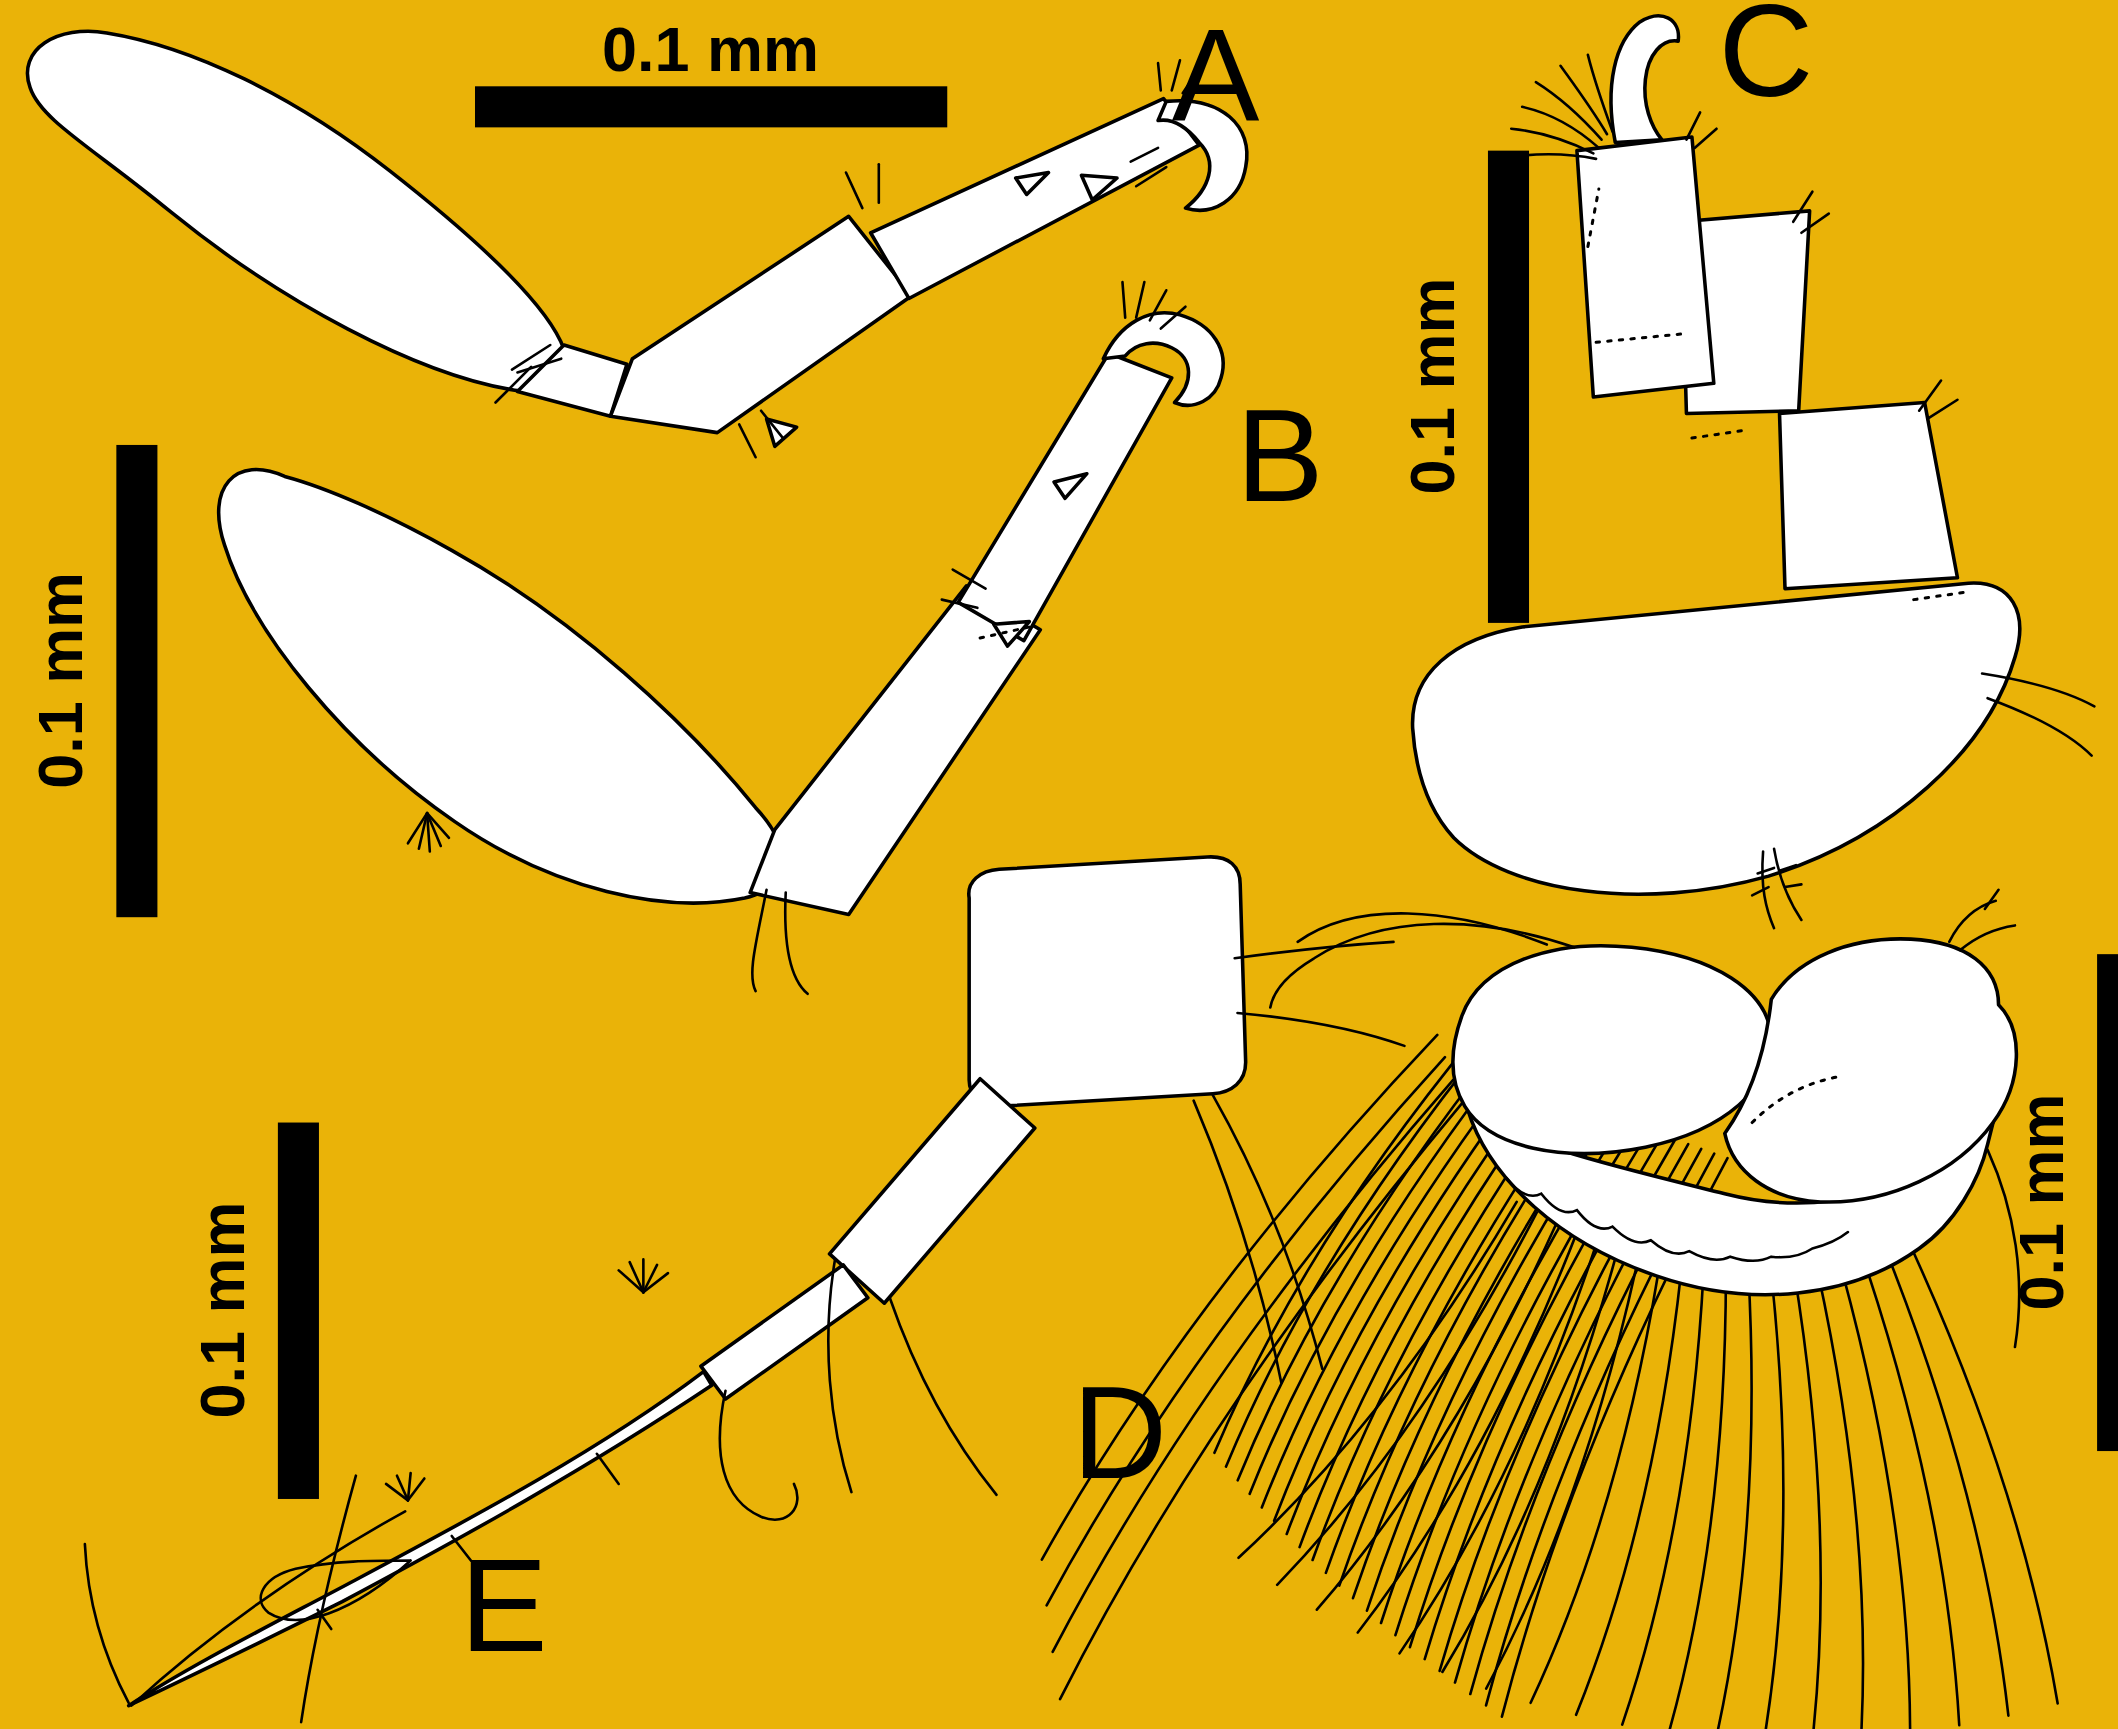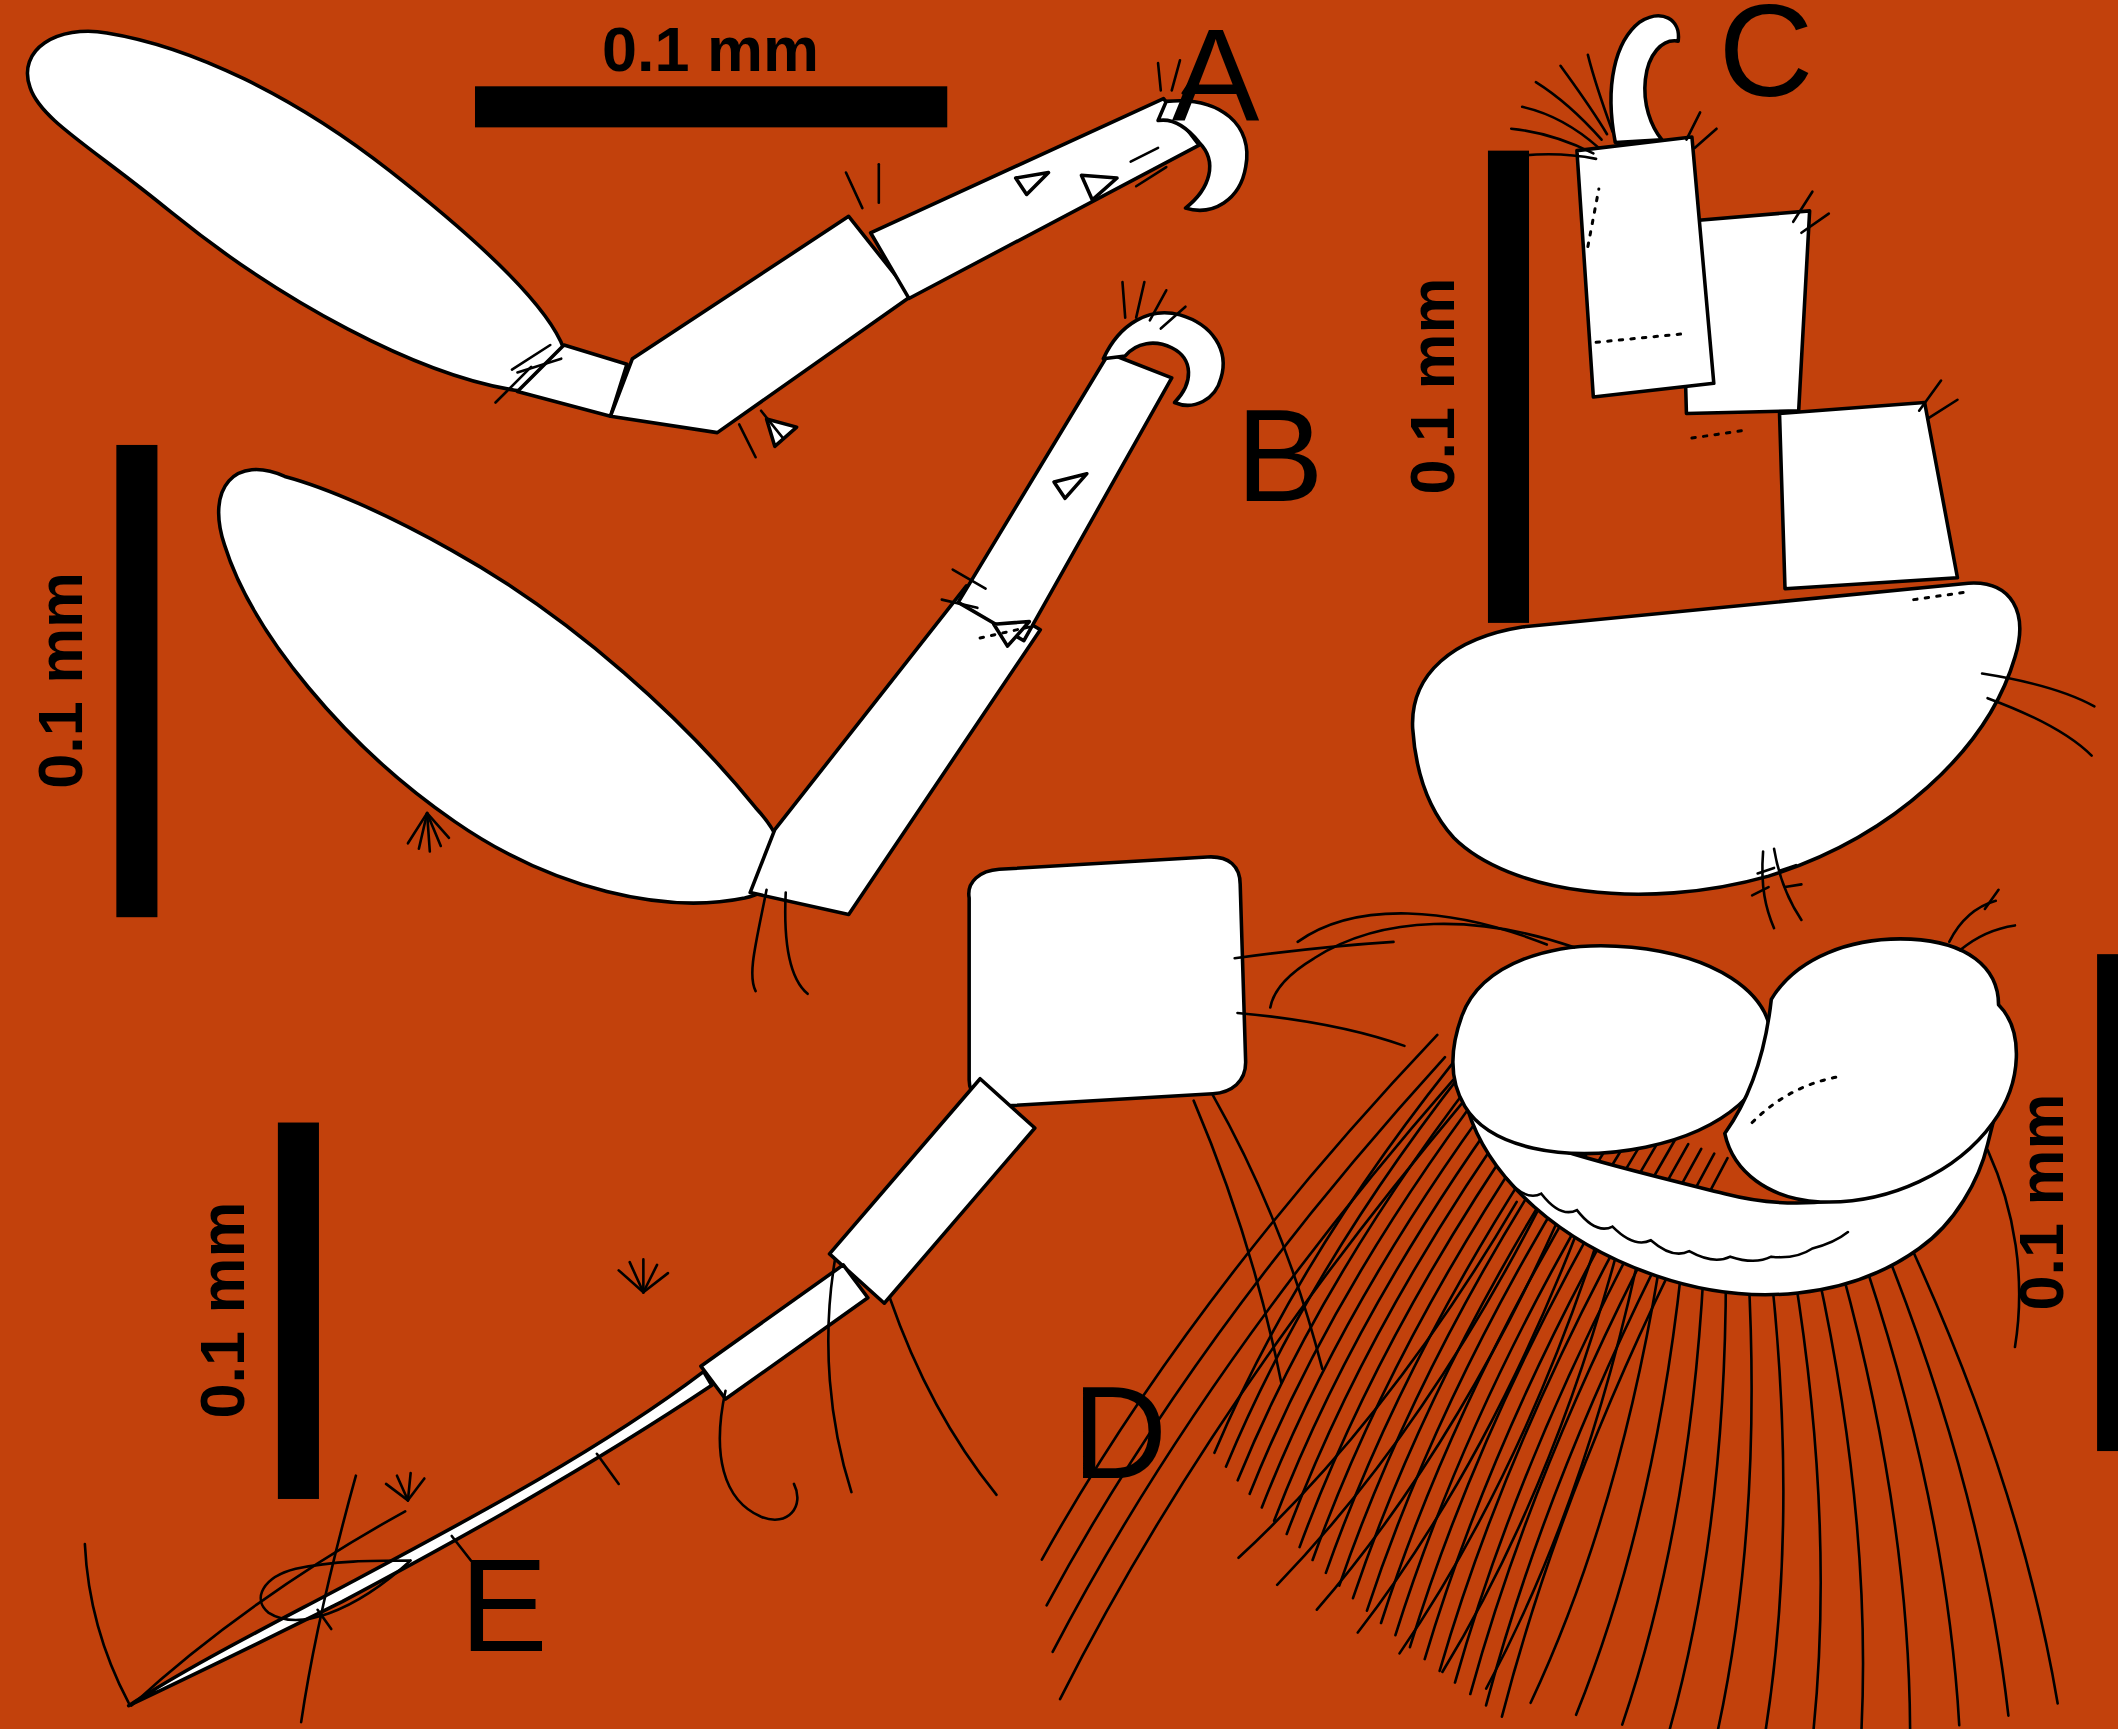--- a/index.html
+++ b/index.html
@@ -1,16 +1,16 @@
 <!DOCTYPE html>
 <html style="font-size:8.6px"><head>
 <meta charset="utf-8">
 <style>
   html,body{margin:0;padding:0;background:#fff;}
-  .fig-wrap{position:relative;width:2119px;height:1729px;background:#c2410c;overflow:hidden;}
+  .fig-wrap{position:relative;width:2119px;height:1729px;background:#eab308;overflow:hidden;}
   svg{display:block;}
   .art path, .art ellipse{fill:#fff;stroke:#000;stroke-width:2.6;stroke-linejoin:round;}
   .seta{fill:none;stroke:#000;stroke-width:1.9;stroke-linecap:round;}
   .mark{fill:none;stroke:#000;stroke-width:1.9;stroke-linecap:round;}
   .spur{fill:#fff;stroke:#000;stroke-width:1.9;stroke-linejoin:round;}
   .dots{fill:none;stroke:#000;stroke-width:2.2;stroke-dasharray:2.5 6;stroke-linecap:round;}
   .bar{fill:#000;stroke:none;}
   .scaletext{font:bold 46px "Liberation Sans",sans-serif;fill:#000;text-anchor:middle;}
   .plabel{font:400 96px "Liberation Sans",sans-serif;fill:#000;text-anchor:middle;}
 </style>

